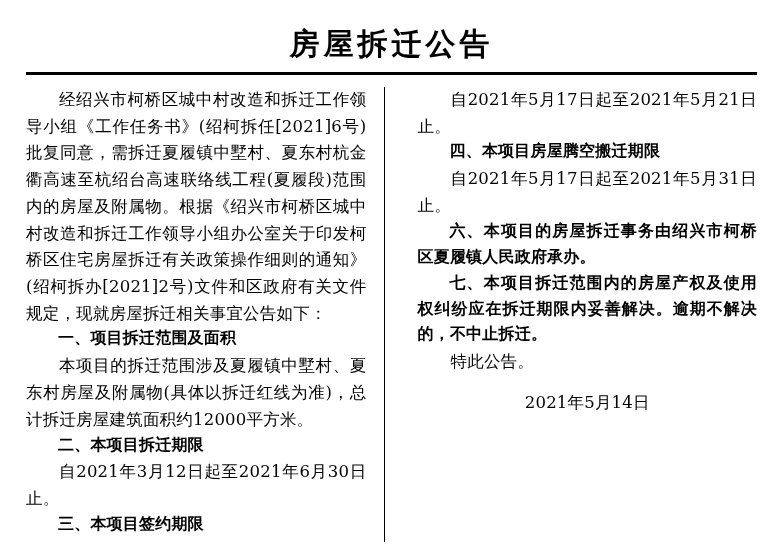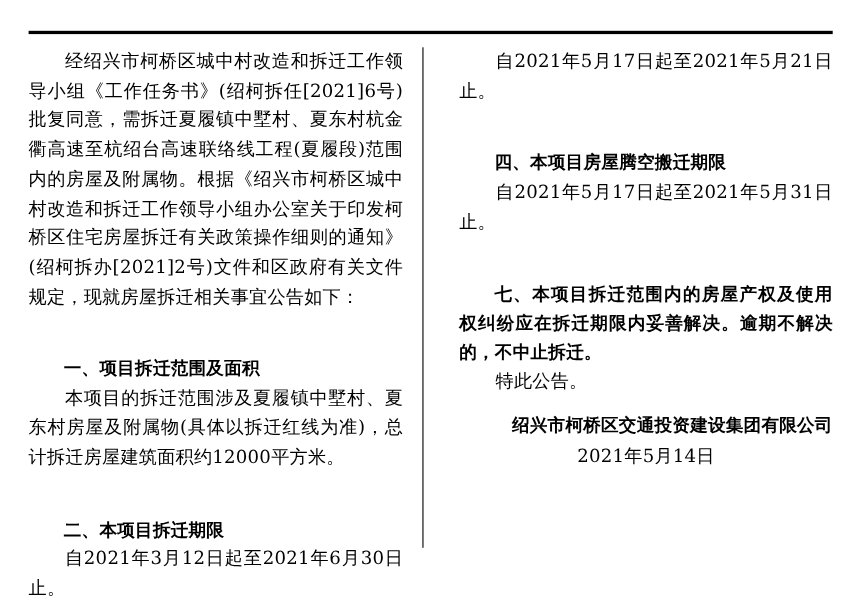--- a/index.html
+++ b/index.html
@@ -60,23 +60,22 @@
     text-align: justify;
     text-justify: inter-ideograph;
     letter-spacing: 0.2px;
   }
   p.indent {
     text-indent: 2em;
   }
   p.heading {
     text-indent: 2em;
     font-weight: bold;
-    font-family: Liberation Serif, serif;
+    font-family: Liberation Mono, monospace;
     font-size: 16px;
-    margin-top: 40px;
   }
   p.sign {
     text-align: right;
     font-weight: bold;
     font-family: "DejaVu Sans", "Liberation Sans", sans-serif;
     font-size: 16px;
     margin-top: 2px;
   }
   p.sign-date {
     text-align: center;
@@ -85,41 +84,42 @@
   }
   .sign-block {
     margin-top: 14px;
   }
 </style>
 </head>
 <body>
 
 <div class="page">
 
+  <h1 class="title">房屋拆迁公告</h1>
 
   <div class="rule"></div>
 
   <div class="columns">
 
     <div class="col col-left">
       <p class="indent">经绍兴市柯桥区城中村改造和拆迁工作领导小组《工作任务书》(绍柯拆任[2021]6号)批复同意，需拆迁夏履镇中墅村、夏东村杭金衢高速至杭绍台高速联络线工程(夏履段)范围内的房屋及附属物。根据《绍兴市柯桥区城中村改造和拆迁工作领导小组办公室关于印发柯桥区住宅房屋拆迁有关政策操作细则的通知》(绍柯拆办[2021]2号)文件和区政府有关文件规定，现就房屋拆迁相关事宜公告如下：</p>
       <p class="heading">一、项目拆迁范围及面积</p>
       <p class="indent">本项目的拆迁范围涉及夏履镇中墅村、夏东村房屋及附属物(具体以拆迁红线为准)，总计拆迁房屋建筑面积约12000平方米。</p>
       <p class="heading">二、本项目拆迁期限</p>
       <p class="indent">自2021年3月12日起至2021年6月30日止。</p>
       <p class="heading">三、本项目签约期限</p>
     </div>
 
     <div class="col col-right">
       <p class="indent">自2021年5月17日起至2021年5月21日止。</p>
       <p class="heading">四、本项目房屋腾空搬迁期限</p>
       <p class="indent">自2021年5月17日起至2021年5月31日止。</p>
+      <p class="heading">六、本项目的房屋拆迁事务由绍兴市柯桥区夏履镇人民政府承办。</p>
       <p class="heading">七、本项目拆迁范围内的房屋产权及使用权纠纷应在拆迁期限内妥善解决。逾期不解决的，不中止拆迁。</p>
       <p class="indent">特此公告。</p>
 
       <div class="sign-block">
-        <p class="sign">绍兴市柯桥区交通投资建设集团有限公司</p>
         <p class="sign-date">2021年5月14日</p>
       </div>
     </div>
 
   </div>
 </div>
 
 </body></html>

